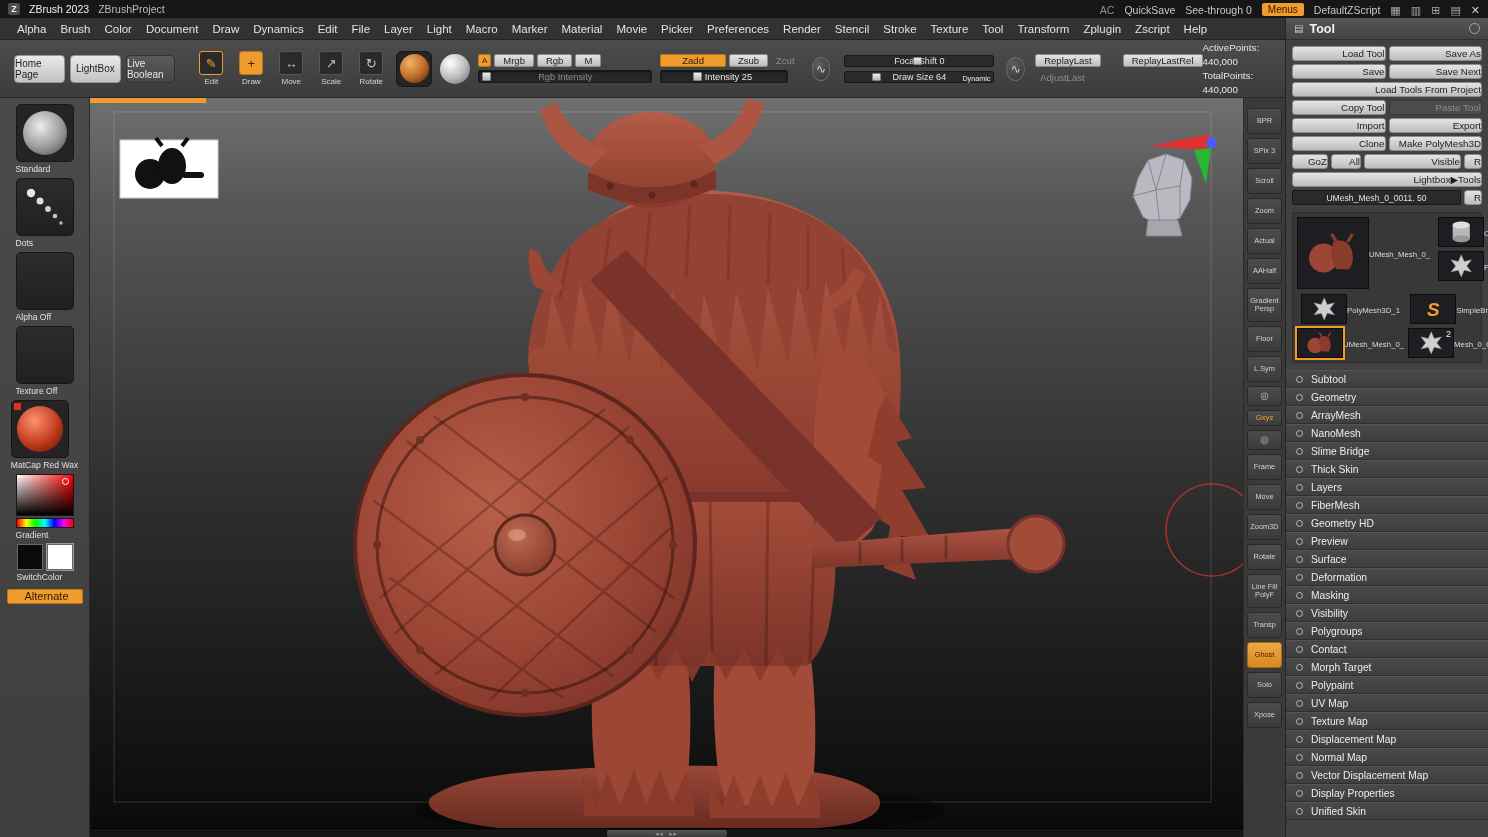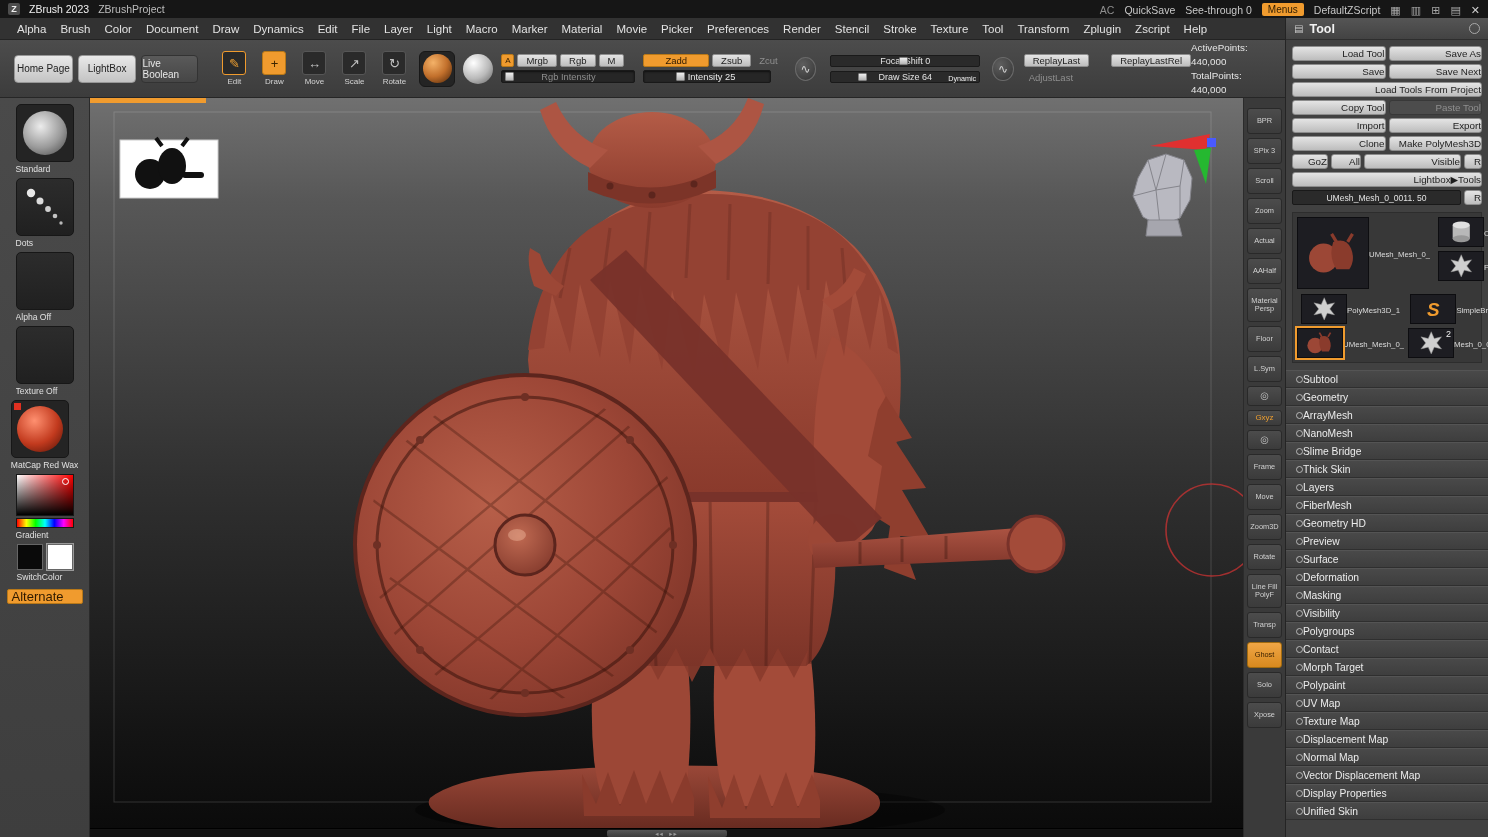--- a/index.html
+++ b/index.html
@@ -61,21 +61,21 @@
           background:linear-gradient(#e4e4e4,#bdbdbd);border:1px solid #8e8e8e}
   .btn-orange{height:13px;line-height:12px;padding:0 21px;border-radius:2px;font-size:9.5px;
               background:#f09b2e;border:1px solid #b87818;color:#2e1a00}
   .btn-flat-dim{height:13px;line-height:13px;padding:0 5px;font-size:9.5px;color:#8f8f8f}
   .slider{position:relative;height:13px;background:#262626;border:1px solid #191919;border-radius:2px;
           box-shadow:inset 0 1px 2px rgba(0,0,0,.6);display:flex;align-items:center;
           justify-content:center;font-size:9.3px;color:#e8e8e8;overflow:hidden}
   .slider .dim{color:#8d8d8d}
   .slider-handle{position:absolute;top:1px;bottom:1px;width:9px;border-radius:1px;
                  background:linear-gradient(#efefef,#b5b5b5);border:1px solid #808080}
-  .w150{width:134px}.w128{width:128px}
+  .w150{width:174px}.w128{width:128px}
   .grp-focal{margin-left:14px;display:flex;flex-direction:column;gap:4px}
   .mini-slider{position:relative;width:150px;height:12px;background:#2a2a2a;border:1px solid #1a1a1a;
                border-radius:2px;display:flex;align-items:center;justify-content:center;
                font-size:9px;color:#e4e4e4}
   .dyn-tag{position:absolute;right:3px;top:2px;font-size:7.2px;color:#f0f0f0}
   .stroke-icon{width:24px;height:24px;border-radius:50%;margin-left:12px;
                background:radial-gradient(circle at 35% 30%,#5e5e5e,#333);border:1px solid #6a6a6a;
                color:#cfcfcf;font-size:12px;display:flex;align-items:center;justify-content:center}
   .grp-replay{margin-left:10px;display:flex;flex-direction:column;gap:4px}
   .points{margin-left:0;font-size:9.8px;color:#e6e6e6;line-height:14px}
@@ -101,21 +101,21 @@
            background:linear-gradient(to bottom,rgba(0,0,0,0),#000),linear-gradient(to right,#fff,#f00)}
   .grad-dot{position:absolute;right:4px;top:3px;width:7px;height:7px;border:1.5px solid #fff;
             border-radius:50%}
   .hue-bar{width:58px;height:10px;margin-top:2px;border:1px solid #171717;
            background:linear-gradient(to right,#f00,#ff0,#0f0,#0ff,#00f,#f0f,#f00)}
   .swatches{display:flex;gap:4px;align-items:center}
   .swatch{width:26px;height:26px;border:1px solid #666}
   .swatch.black{background:#0a0a0a}
   .swatch.white{background:#fff;box-shadow:0 0 0 1px #999}
   .alt-btn{width:76px;height:15px;background:#f09b2e;border:1px solid #b87818;border-radius:2px;
-           color:#2e1a00;font-size:13px;line-height:13px;padding-left:4px;text-align:left;margin-top:3px}
+           color:#2e1a00;font-size:11px;line-height:13px;padding-left:4px;text-align:center;margin-top:3px}
 
   
   .viewport{position:relative;width:1153px;height:739px;overflow:hidden;
             background:linear-gradient(180deg,#707070 0%,#575757 14%,#303030 52%,#141414 86%,#0a0a0a 100%)}
   .viewport svg.scene{position:absolute;inset:0;width:100%;height:100%;display:block}
   .lb-bar{position:absolute;left:0;top:0;width:116px;height:5px;background:#f09b2e;z-index:5}
   .vp-scroll{position:absolute;left:0;right:0;bottom:0;height:9px;background:#141414;
              border-top:1px solid #000;display:flex;align-items:center;justify-content:center;z-index:4}
   .vp-scroll-handle{width:120px;height:7px;background:linear-gradient(#575757,#3c3c3c);border-radius:2px;
                     color:#9a9a9a;font-size:6.5px;line-height:7px;text-align:center;letter-spacing:1px}
@@ -165,21 +165,21 @@
   .thumb-box.sbrush .k-sbrush{display:block}
   .thumb-box.viking .k-viking{display:block}
   .thumb-box.big .k-viking{display:block}
   .badge{position:absolute;right:2px;top:0;color:#f0f0f0;font-size:9px}
   .badge:empty{display:none}
   .thumb-label{font-size:7.8px;color:#dcdcdc;margin-top:2px;max-width:84px;white-space:nowrap;
                overflow:hidden}
   .thumb-grid{display:grid;grid-template-columns:1fr 1fr;gap:4px;justify-items:center}
   .side-col{display:flex;flex-direction:column;gap:4px}
   .subpalettes{display:flex;flex-direction:column;margin-top:3px}
-  .subpalette{height:18px;flex:0 0 18px;display:flex;align-items:center;gap:0;padding-left:10px;
+  .subpalette{height:18px;flex:0 0 18px;display:flex;align-items:center;gap:8px;padding-left:10px;
               background:linear-gradient(#494949,#3e3e3e);border-top:1px solid #545454;
               border-bottom:1px solid #2f2f2f;color:#ececec;font-size:10.3px;white-space:nowrap}
   .sp-icon{width:7px;height:7px;border:1.5px solid #c9c9c9;border-radius:50%;opacity:.85;flex:0 0 7px}
 </style>
 </head>
 <body>
 
 <div id="app">
 
   <div class="titlebar">
@@ -545,21 +545,21 @@
 
             <div class="strip-btn">
               <span class="strip-label">Actual</span>
             </div>
 
             <div class="strip-btn">
               <span class="strip-label">AAHalf</span>
             </div>
 
             <div class="strip-btn tall">
-              <span class="strip-label">Material Persp</span>
+              <span class="strip-label">Gradient Persp</span>
             </div>
 
             <div class="strip-btn">
               <span class="strip-label">Floor</span>
             </div>
 
             <div class="strip-btn">
               <span class="strip-label">L.Sym</span>
             </div>
 

